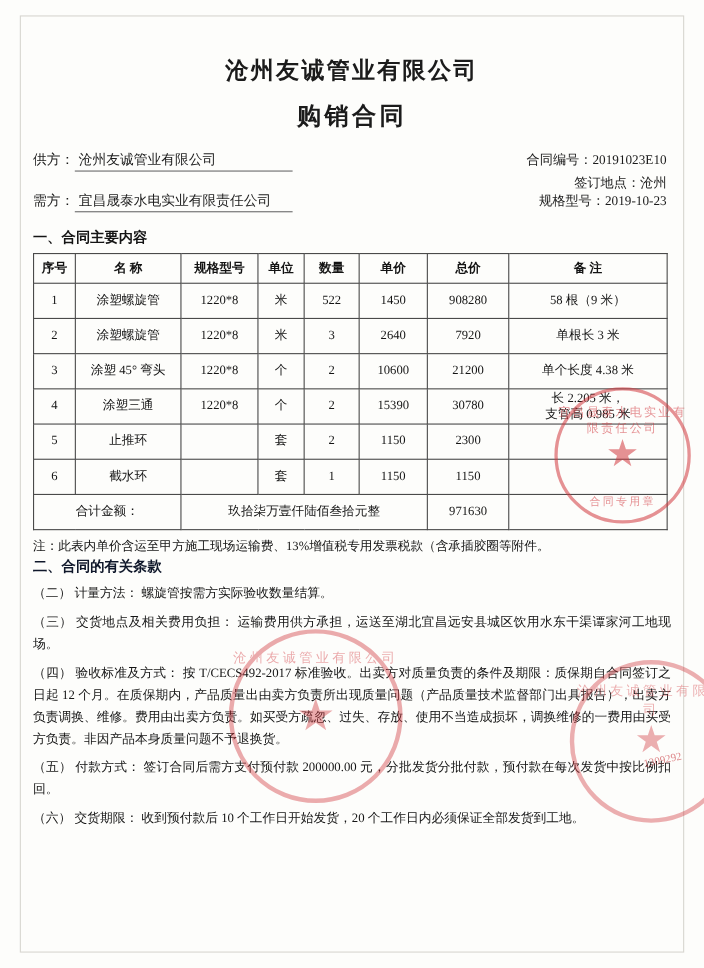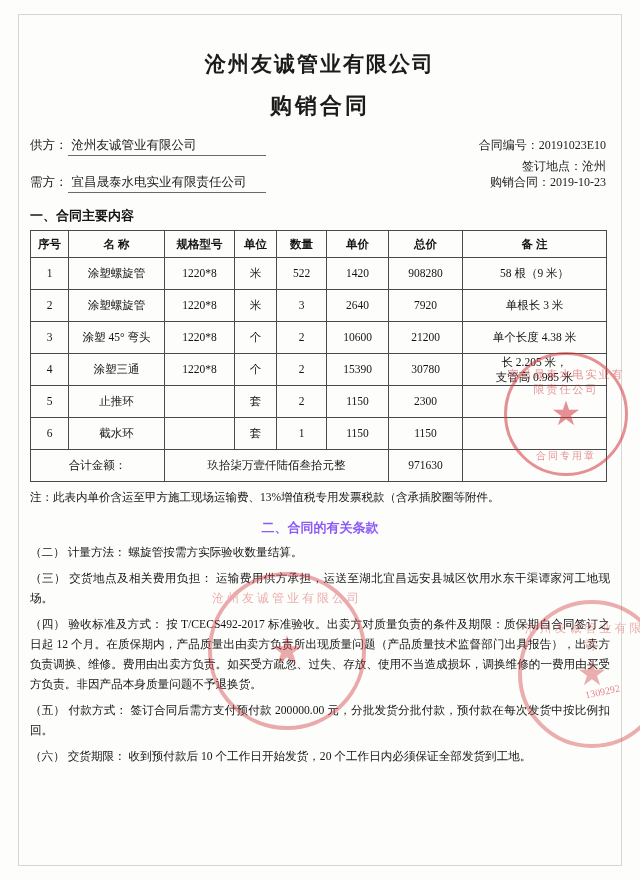--- a/index.html
+++ b/index.html
@@ -103,25 +103,23 @@
     line-height: 1.5;
     color: #141414;
   }
   .attach-line {
     font-size: 12px;
     margin-top: 11px;
     color: #141414;
   }
   .clause-head {
     font-size: 13px;
-    margin-top: 13px;
     margin-bottom: 6px;
     font-weight: 600;
-    color: #8b5cf6;
-    text-align: center;
+    color: #0f172a;
   }
   .clause {
     font-size: 11.6px;
     line-height: 1.72;
     color: #151515;
     margin-bottom: 6px;
     text-align: justify;
   }
   
   .seal {
@@ -246,21 +244,21 @@
 
     <div class="party-row" style="height:12px;margin-top:2px;">
       <span class="meta">
         <span>签订地点：</span><span>沧州</span>
       </span>
     </div>
 
     <div class="party-row" style="margin-top:4px;">
       <span class="lbl">需方：</span><span class="val">宜昌晟泰水电实业有限责任公司</span>
       <span class="meta">
-        <span>购销合同：</span><span>2019-10-23</span>
+        <span>规格型号：</span><span>2019-10-23</span>
       </span>
     </div>
 
     <div class="section-head">一、合同主要内容</div>
 
     <table class="main">
       <colgroup>
         <col style="width:38px">
         <col style="width:96px">
         <col style="width:70px">
@@ -282,21 +280,21 @@
           <th>备    注</th>
         </tr>
       </thead>
       <tbody>
         <tr>
           <td>1</td>
           <td>涂塑螺旋管</td>
           <td>1220*8</td>
           <td>米</td>
           <td>522</td>
-          <td>1420</td>
+          <td>1450</td>
           <td>908280</td>
           <td>58 根（9 米）</td>
         </tr>
         <tr>
           <td>2</td>
           <td>涂塑螺旋管</td>
           <td>1220*8</td>
           <td>米</td>
           <td>3</td>
           <td>2640</td>

